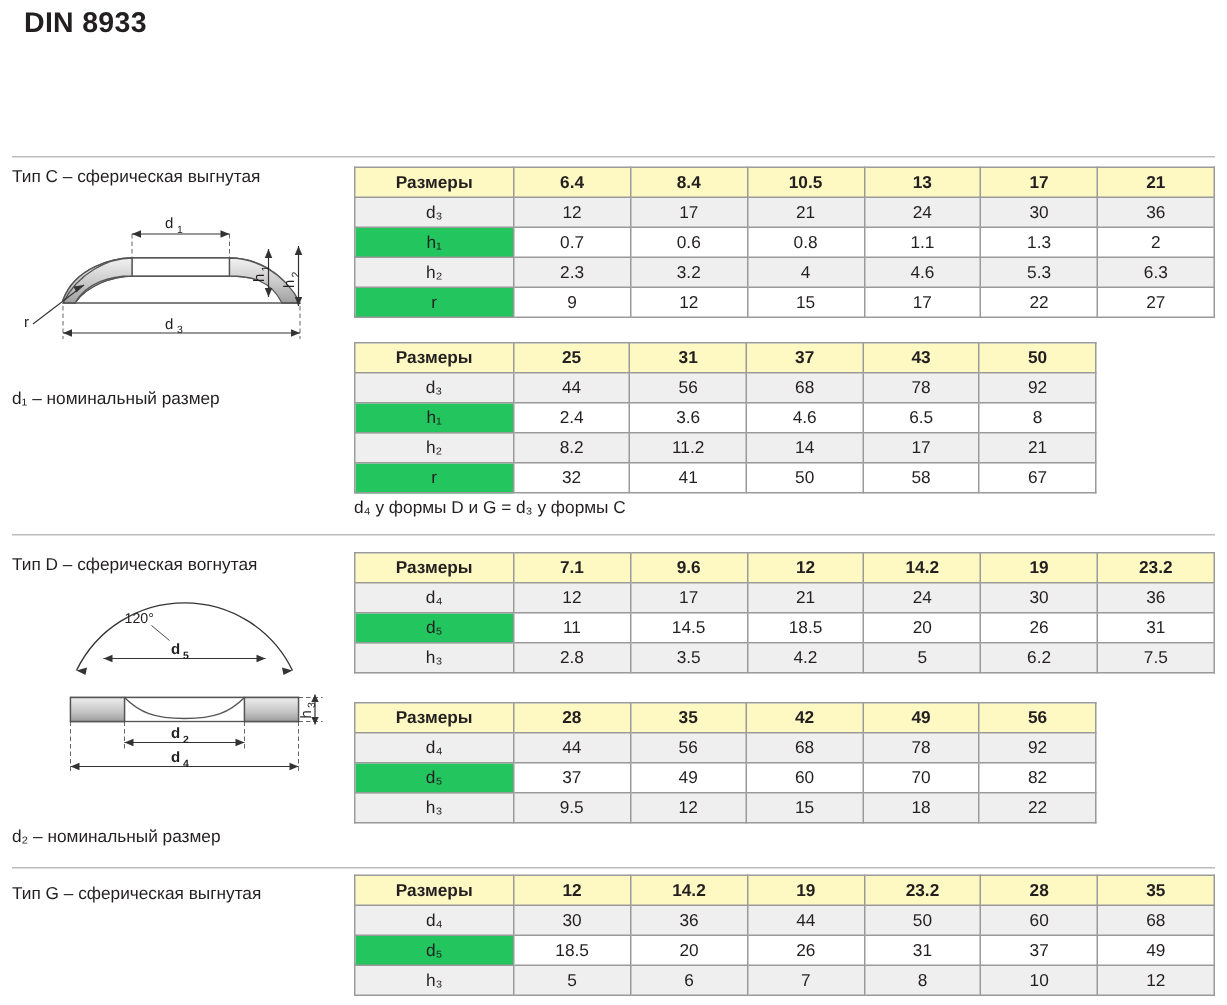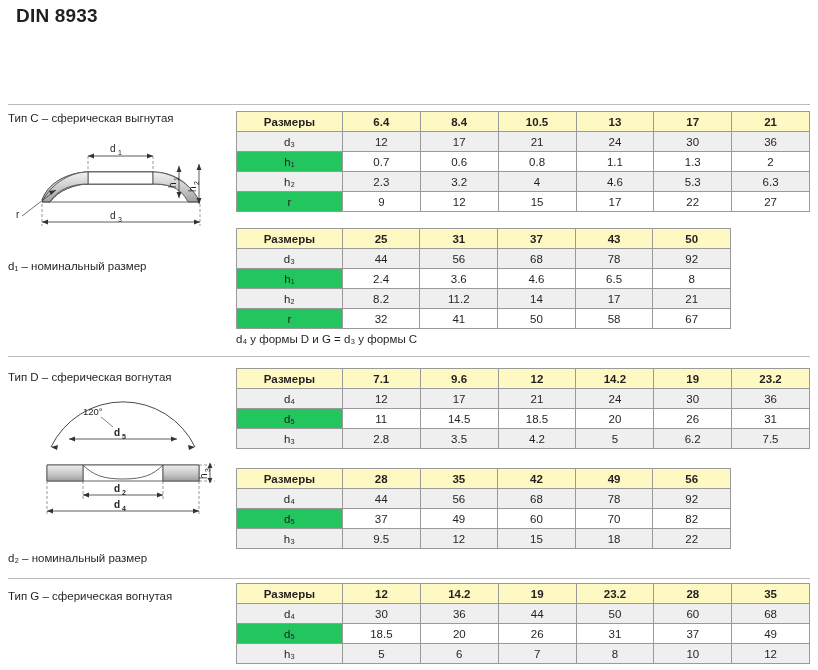--- a/index.html
+++ b/index.html
@@ -386,21 +386,21 @@
       <td class="rowlabel">h₃</td>
       <td>9.5</td>
       <td>12</td>
       <td>15</td>
       <td>18</td>
       <td>22</td>
     </tr>
   </tbody>
     </table>
 
-  <div class="type-label" style="left:8px; top:590px;">Тип G – сферическая вогнутая</div>
+  <div class="type-label" style="left:8px; top:590px;">Тип G – сферическая выгнутая</div>
 
   <table class="dim" style="left:236px; top:583px; width:574px;">
     <tbody>
         <tr class="header">
       <th class="rowlabel" style="width:106px;">Размеры</th>
       <th style="width:78px;">12</th>
       <th style="width:78px;">14.2</th>
       <th style="width:78px;">19</th>
       <th style="width:78px;">23.2</th>
       <th style="width:78px;">28</th>

